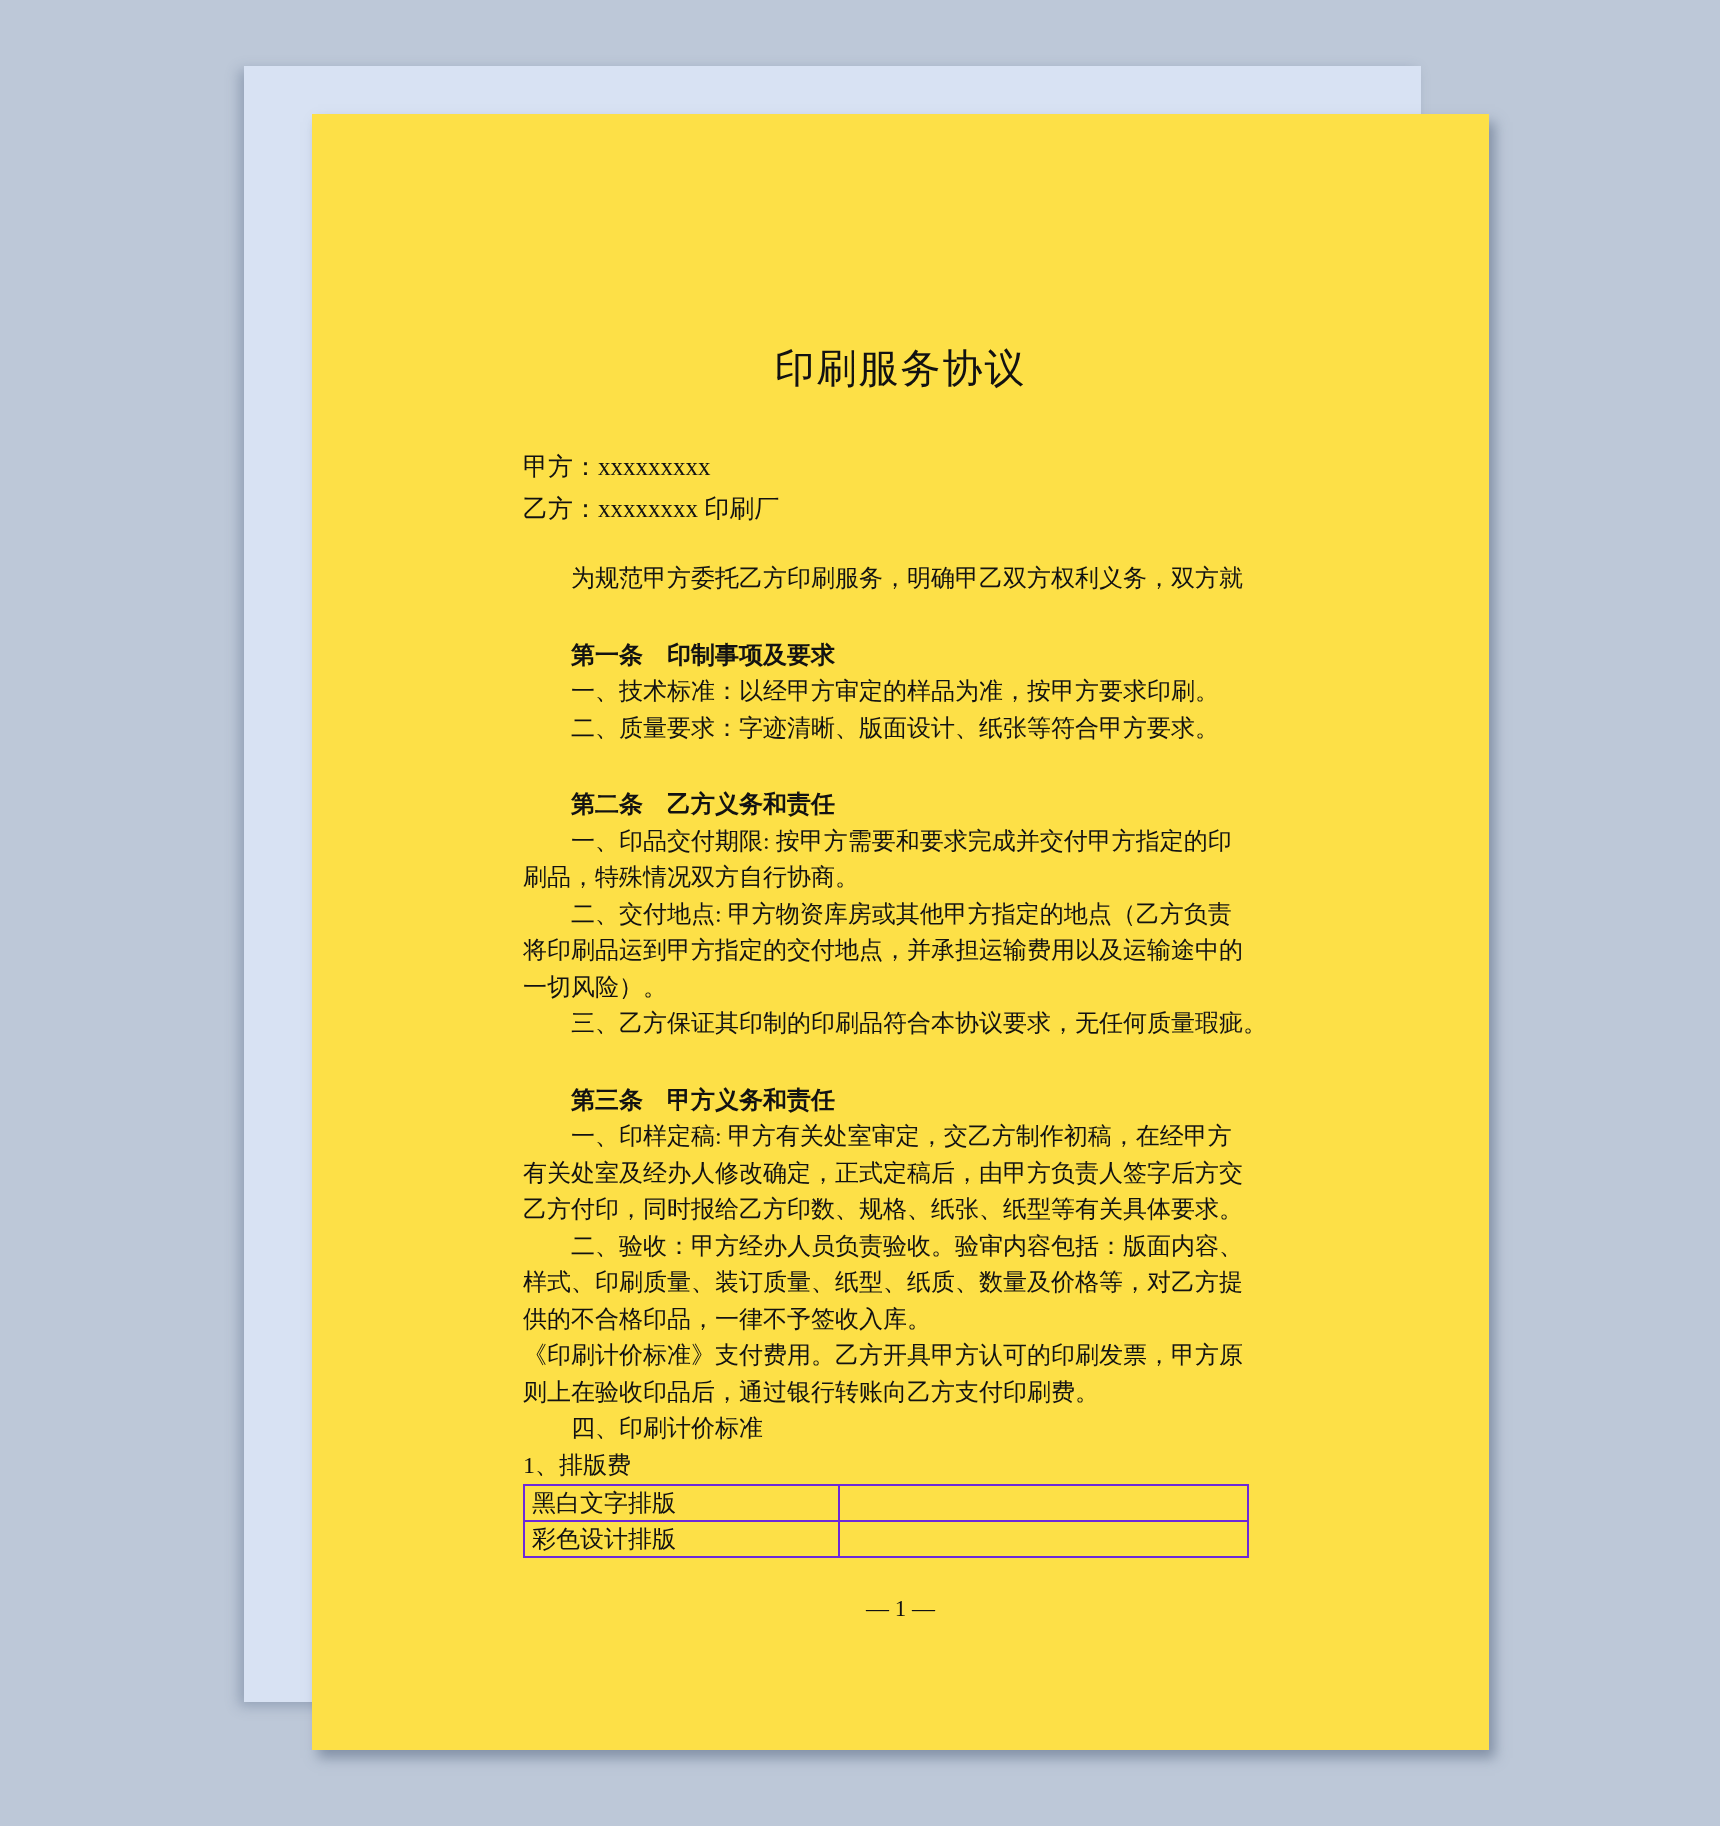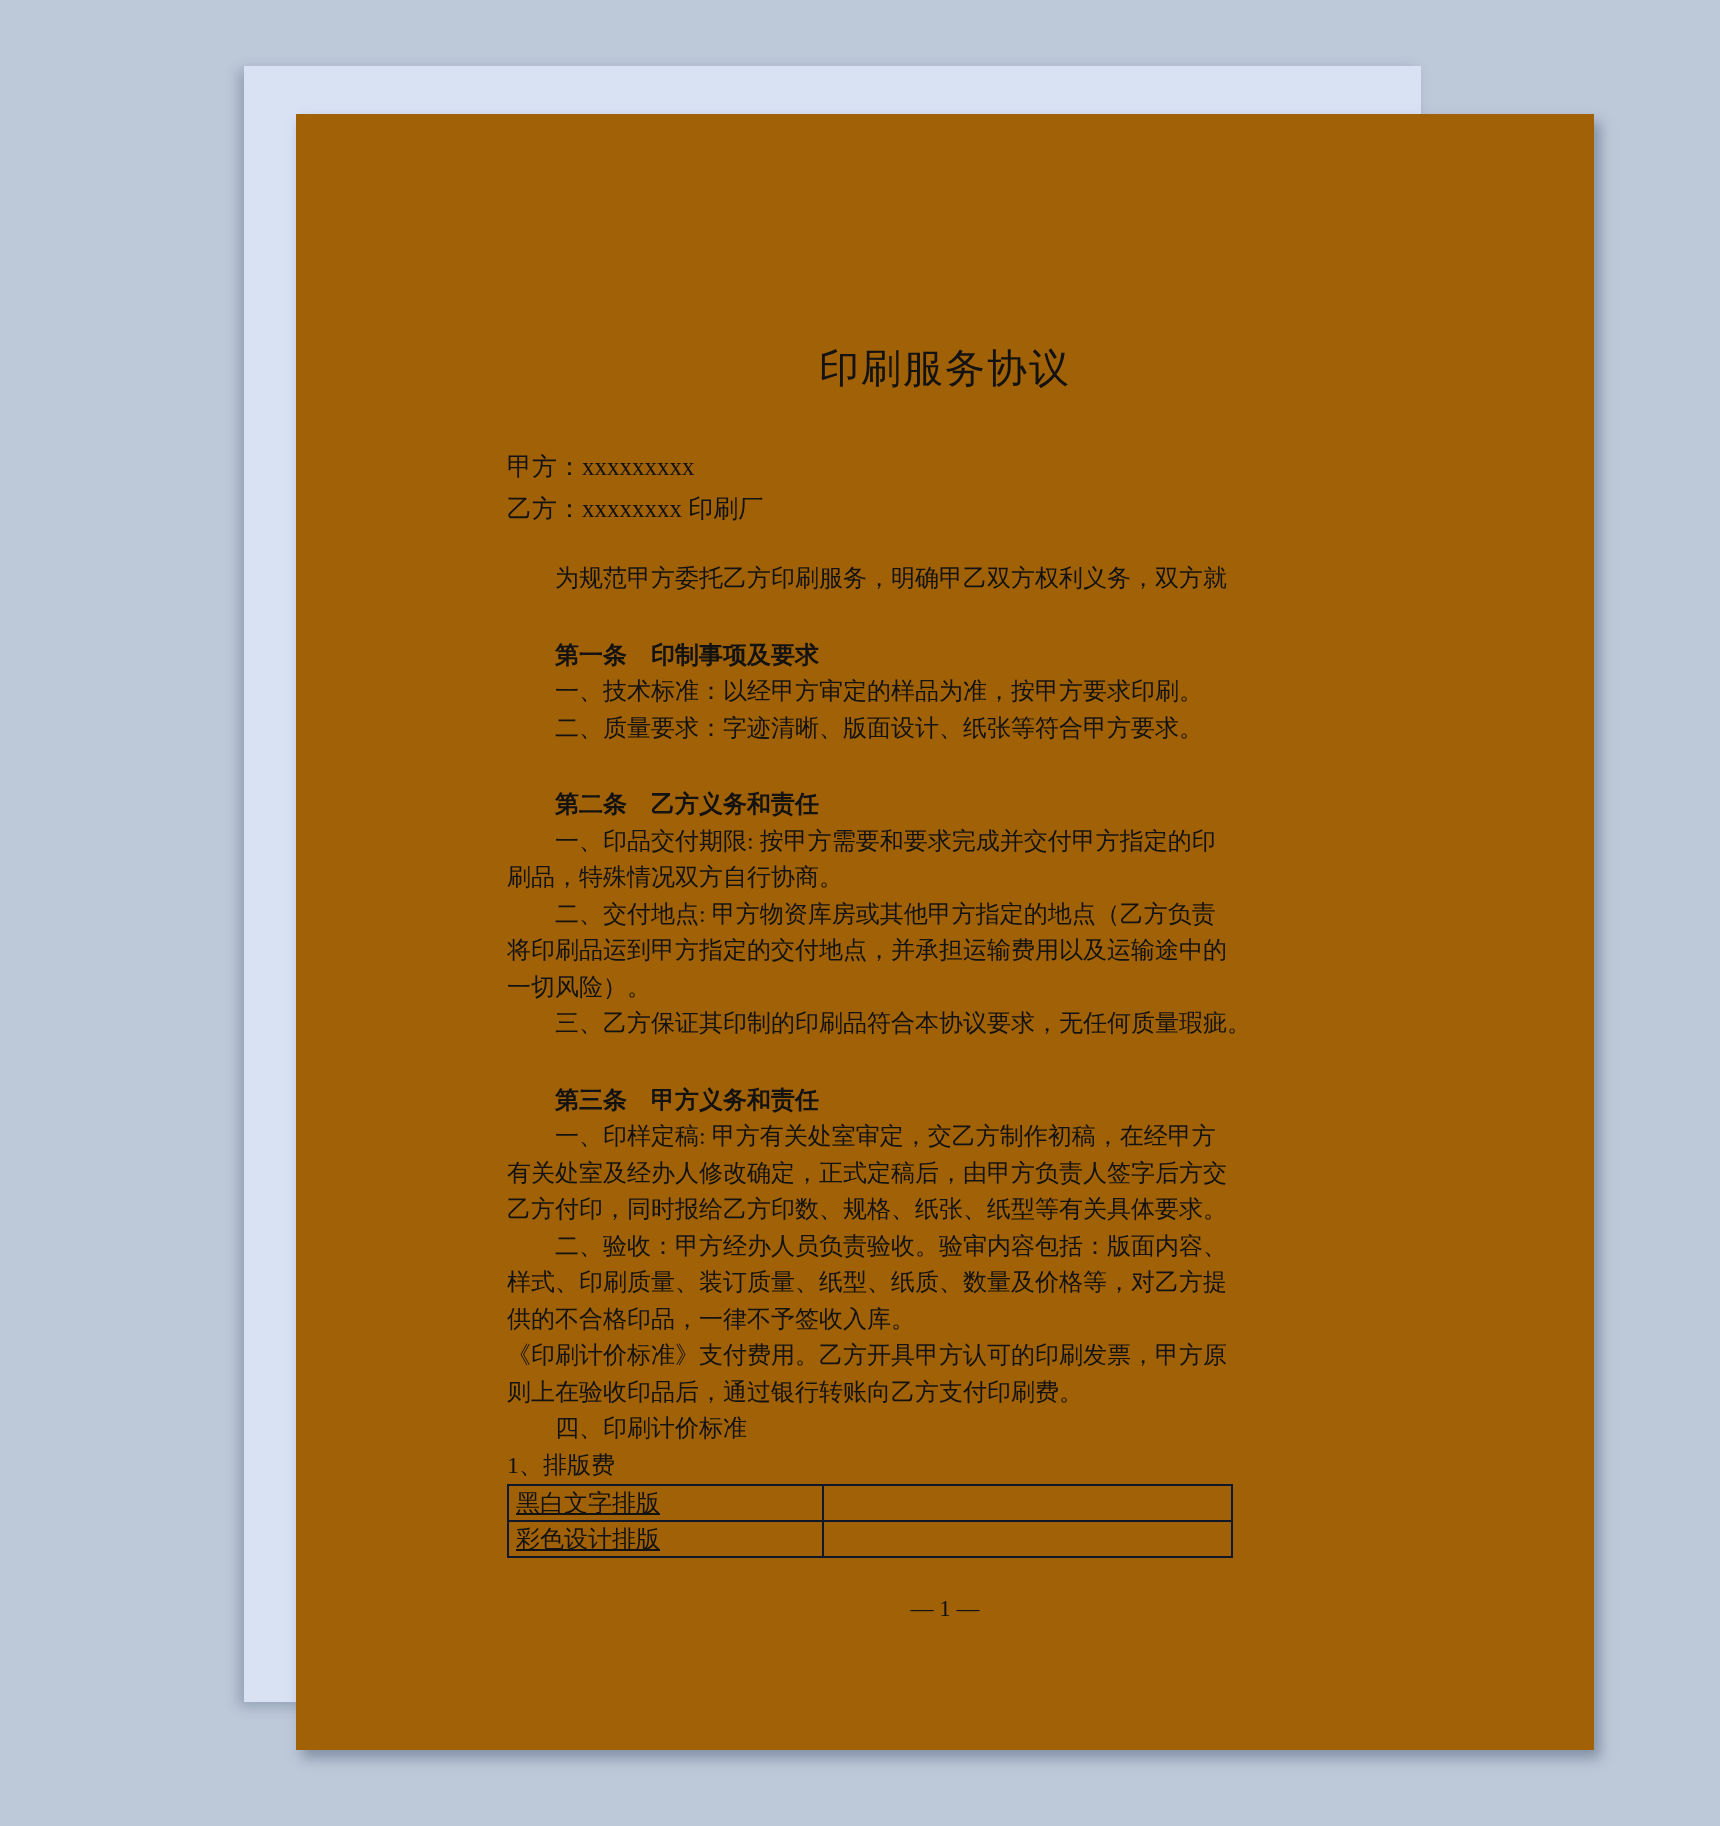--- a/index.html
+++ b/index.html
@@ -12,23 +12,23 @@
   }
   .back-sheet{
     position:absolute;
     left:244px;top:66px;
     width:1177px;height:1636px;
     background:#d8e2f3;
     box-shadow:-5px 4px 12px rgba(70,90,120,.35);
   }
   .page{
     position:absolute;
-    left:296px;top:114px;
-    width:1298px;height:1636px;
-    background:#a16207;
+    left:312px;top:114px;
+    width:1177px;height:1636px;
+    background:#fde047;
     box-shadow:6px 8px 12px rgba(83,100,125,.55);
     color:#121212;
   }
   .content{
     padding:227px 240px 0 211px; 
   }
   h1.doc-title{
     margin:0 -240px 49px -211px;  
     text-align:center;
     font-size:40px;
@@ -51,26 +51,25 @@
   }
   .ln.indent{text-indent:2em;}
   .ln.bold{font-weight:bold;margin-top:40px;}
   table.price-table{
     border-collapse:collapse;
     width:726px;
     table-layout:fixed;
     margin-top:1px;
   }
   table.price-table td{
-    border:2px solid #0f172a;
+    border:2px solid #6d28d9;
     height:34px;
     font-size:24px;
     padding:0 0 0 7px;
     vertical-align:middle;
-    text-decoration:underline;
   }
   td.col-label{width:306px;}
   .page-footer{
     margin:36px -240px 0 -211px;
     text-align:center;
     font-size:23px;
     line-height:30px;
     color:#111;
   }
 </style>

